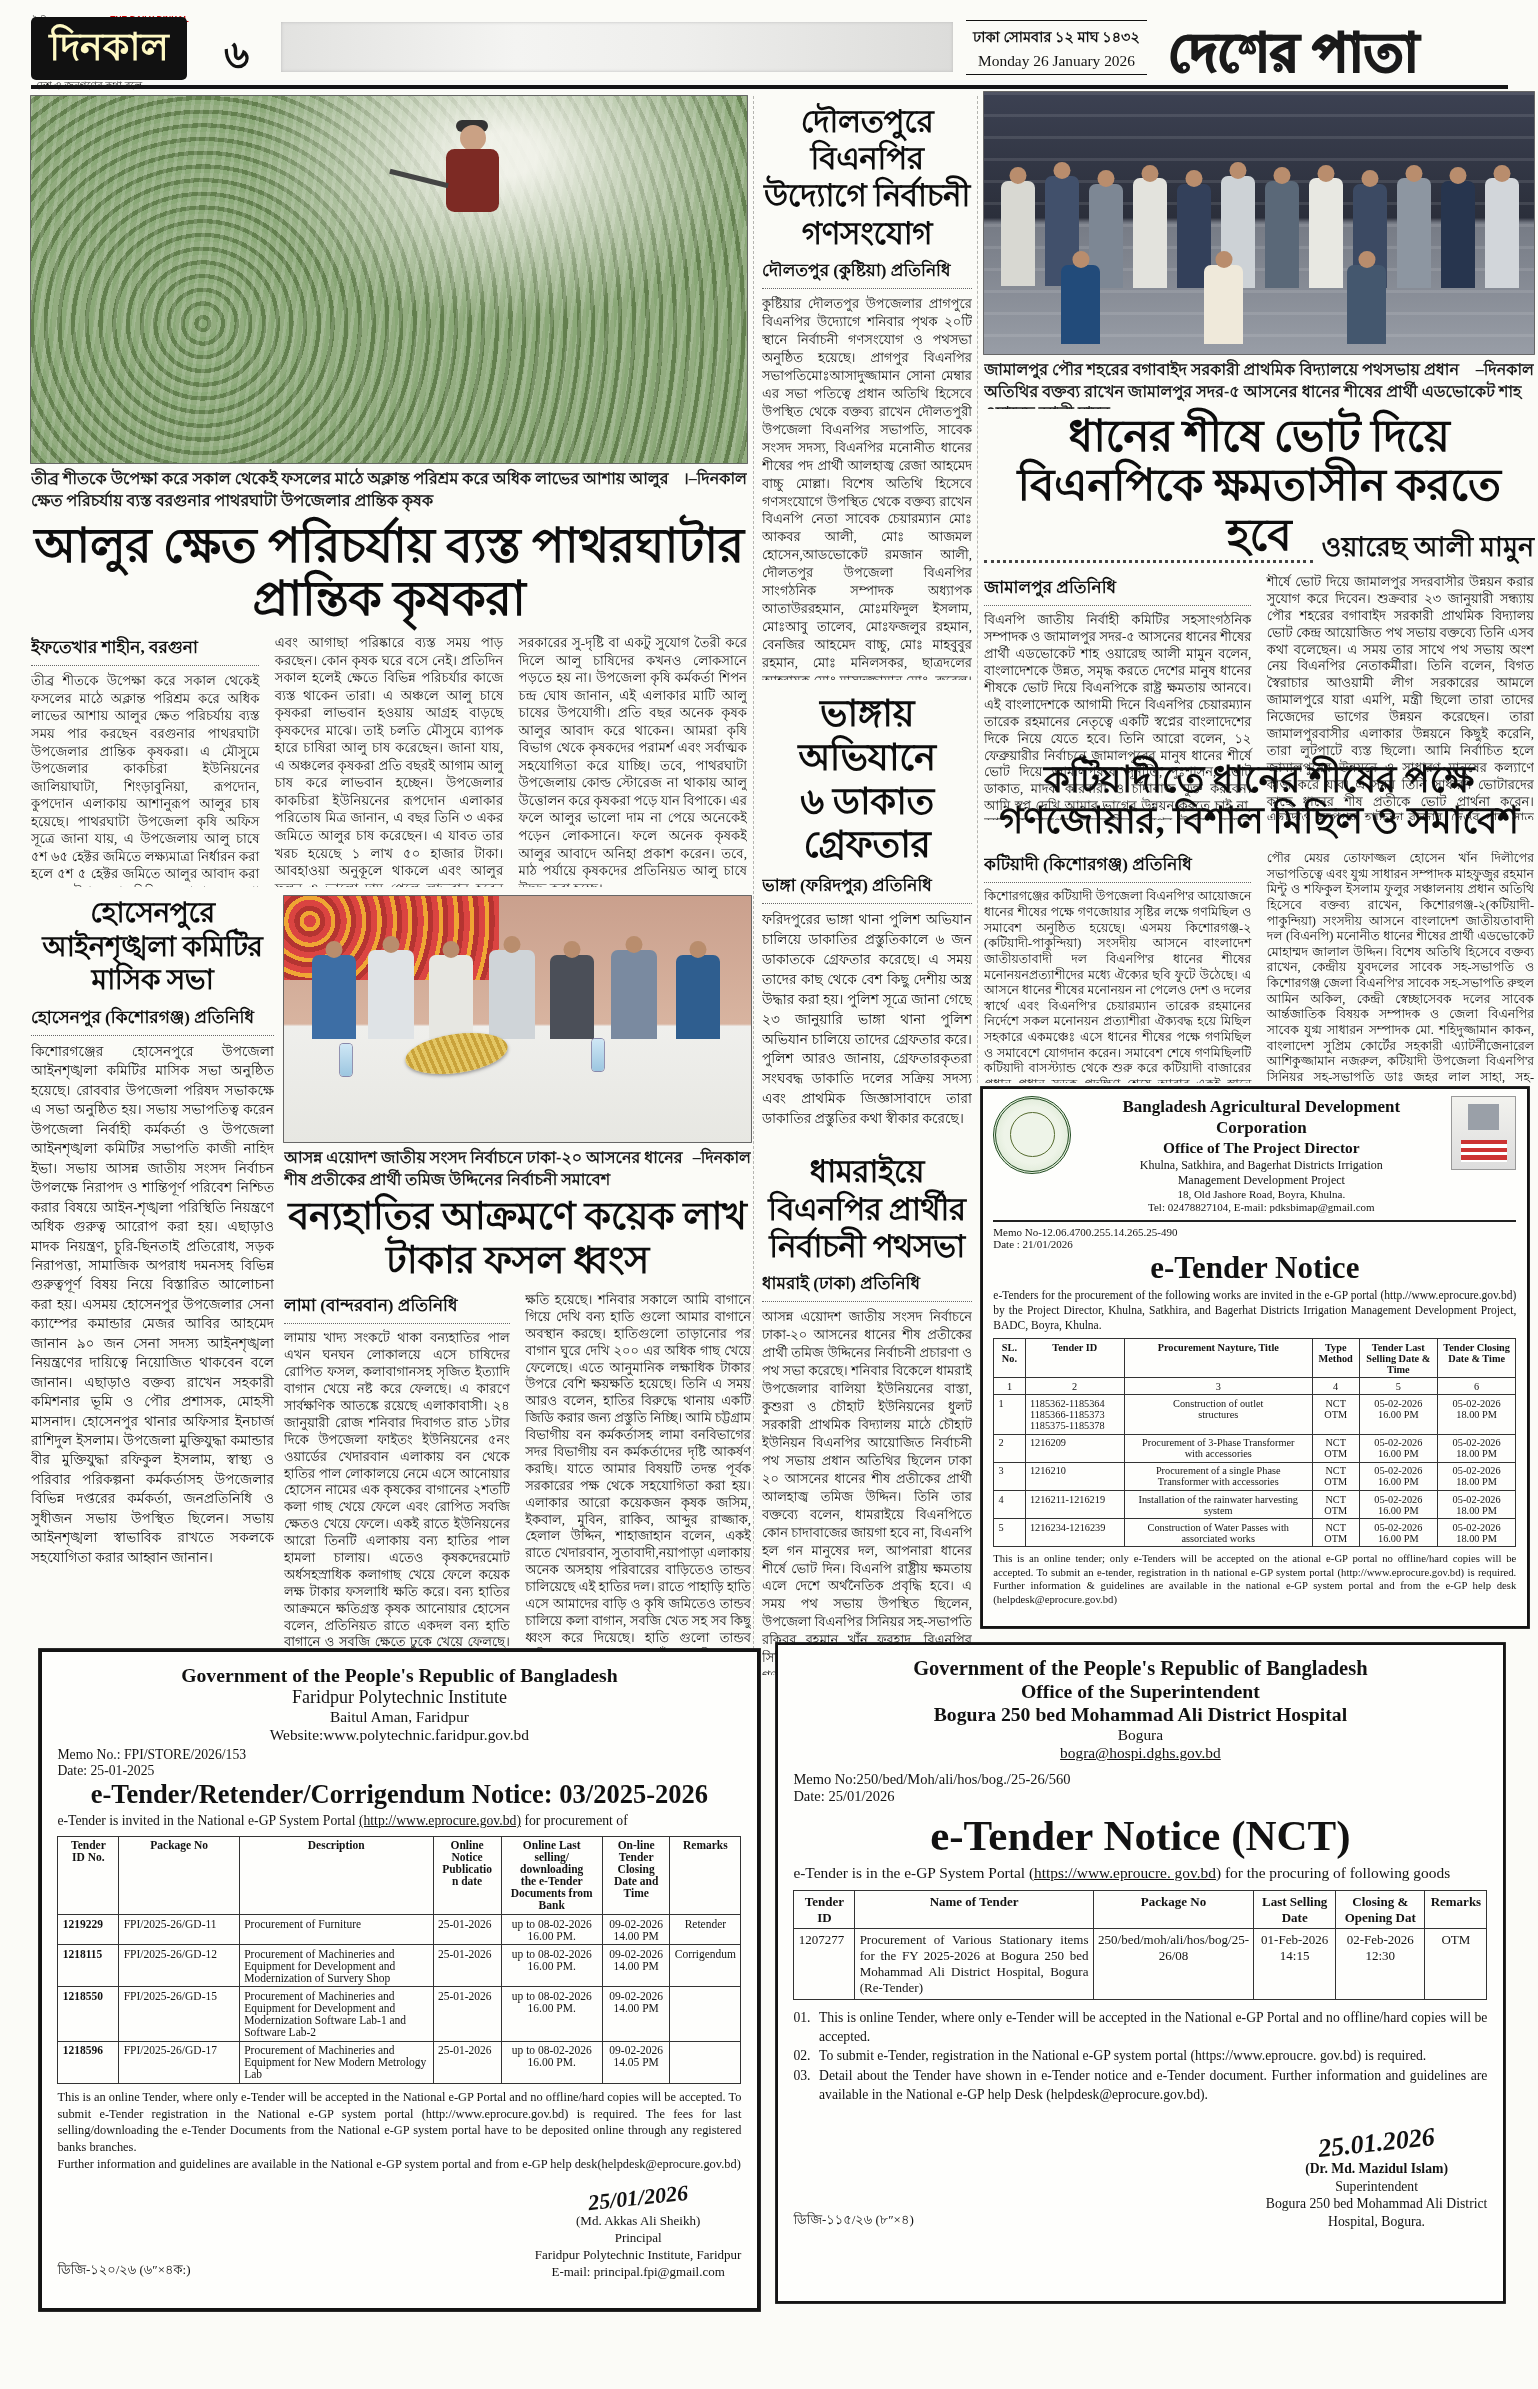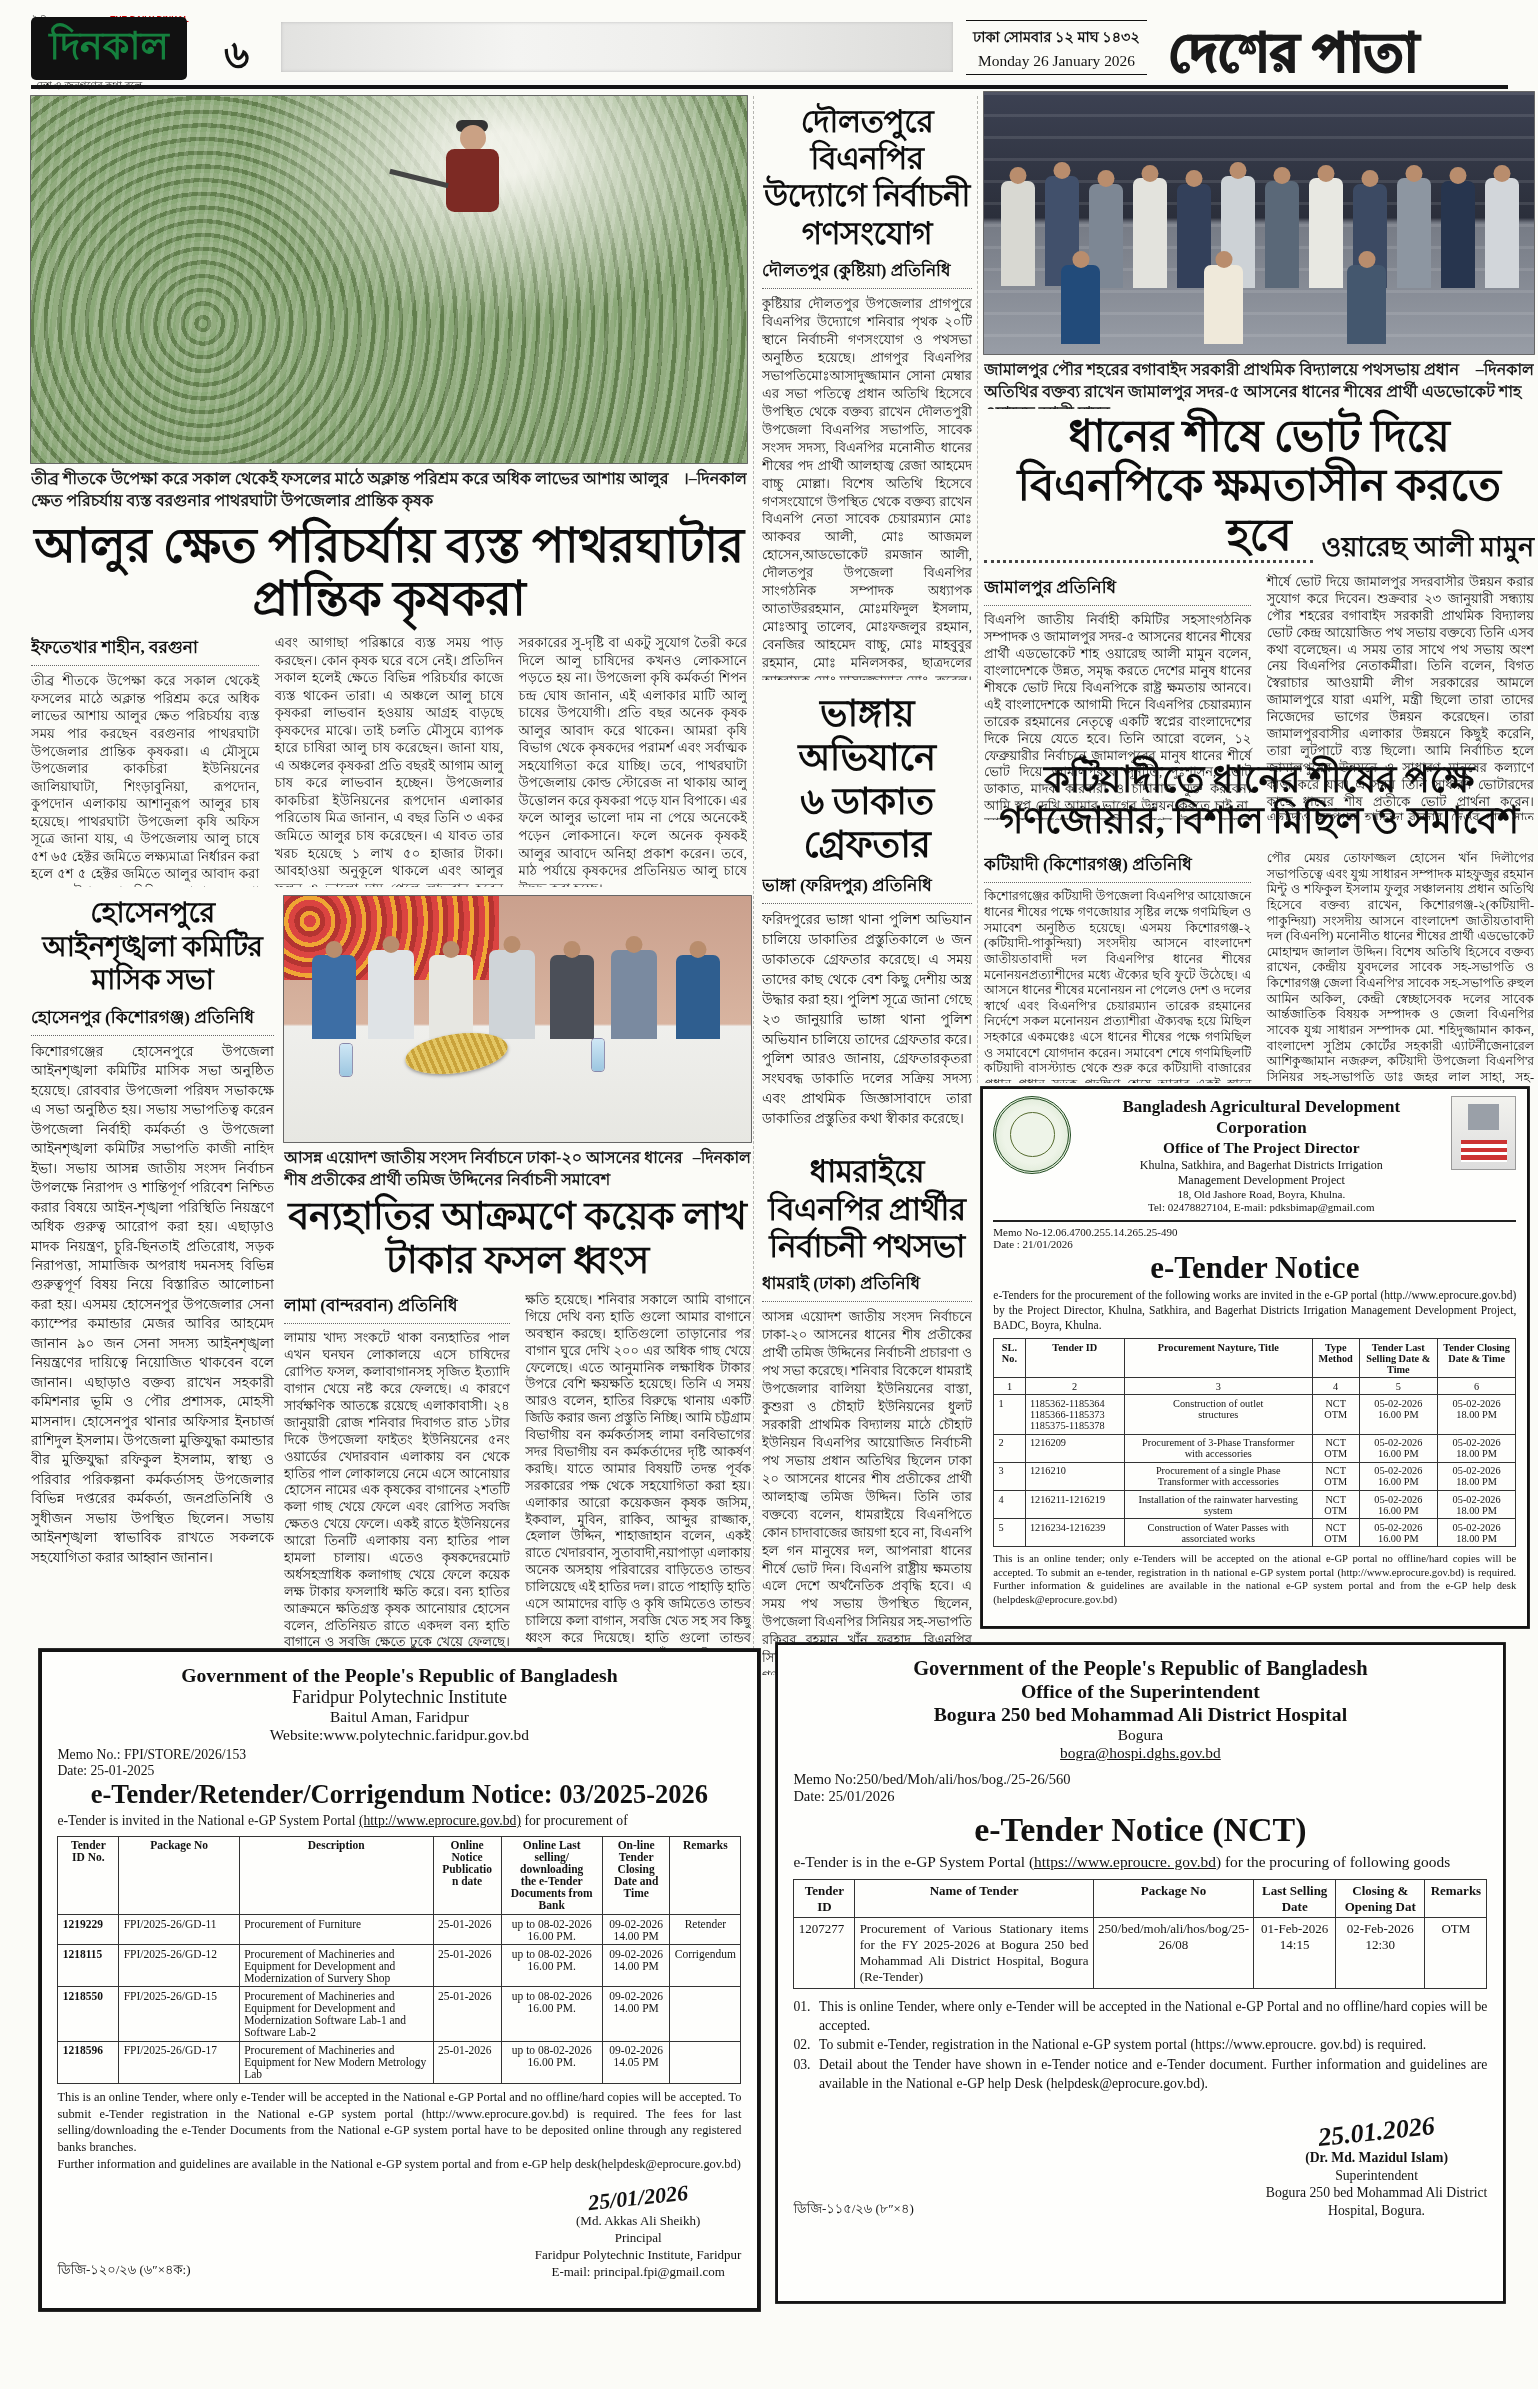--- a/index.html
+++ b/index.html
@@ -6,22 +6,22 @@
   #page{position:relative;width:1538px;height:2389px;background:#fbfbf7;margin:0 auto;
         font-family:"Liberation Serif",serif;color:#121212;overflow:hidden;}
   .abs{position:absolute;}
   .just{text-align:justify;text-justify:inter-word;}
   .ctr{text-align:center;}
   .clip{overflow:hidden;}
   .pre{white-space:pre-line;}
 
   
   .masthead{left:31px;top:15.4px;width:1477px;height:67px;}
-  .logo{left:0;top:1.7px;width:156px;height:63px;background:#111;border-radius:5.1px;color:#15803d;
-        display:flex;align-items:flex-end;justify-content:center;font-weight:bold;font-size:38px;}
+  .logo{left:0;top:1.7px;width:156px;height:63px;background:#111;border-radius:5.1px;color:#fef9c3;
+        display:flex;align-items:center;justify-content:center;font-weight:bold;font-size:38px;}
   .logo-top{left:1.7px;top:-1.7px;width:156px;display:flex;justify-content:space-between;font-size:8.5px;}
   .logo-daily{color:#c00;font-weight:bold;font-family:"Liberation Sans",sans-serif;}
   .logo-tag{left:5.1px;top:63px;font-size:10.3px;color:#222;}
   .pagenum{left:193px;top:8.5px;font-size:39px;font-weight:bold;}
   .adbar{left:250px;top:6.8px;width:672px;height:50px;
          background:linear-gradient(90deg,#e2e2e0,#f4f4f2 35%,#eeeeec 60%,#dcdcda);box-shadow:inset 0 0 3.4px #bbb;}
   .dateblock{left:935px;top:5.1px;width:181px;height:53px;border-top:1.7px solid #111;border-bottom:1.7px solid #111;
              display:flex;flex-direction:column;justify-content:center;gap:2.6px;text-align:center;}
   .date-bn{font-size:14.5px;font-weight:bold;}
   .date-en{font-size:15.4px;}
@@ -441,21 +441,21 @@
   <div class="abs tbox clip" style="left:776px;top:1643px;width:694px;height:632px;border-width:2.6px;">
     <div class="ctr gov" style="font-size:20.5px;">Government of the People's Republic of Bangladesh</div>
     <div class="ctr gov" style="font-size:19.7px;">Office of the Superintendent</div>
     <div class="ctr gov" style="font-size:19.7px;">Bogura 250 bed Mohammad Ali District Hospital</div>
     <div class="ctr" style="font-size:15.4px;">Bogura</div>
     <div class="ctr u" style="font-size:15.4px;">bogra@hospi.dghs.gov.bd</div>
     <div class="memo-row" style="font-size:14.5px;margin-top:8.5px;">
       <span>Memo No:250/bed/Moh/ali/hos/bog./25-26/560</span>
       <span>Date: 25/01/2026</span>
     </div>
-    <div class="t-title" style="font-size:34px;margin:6.8px 0 3.4px;">e-Tender Notice (NCT)</div>
+    <div class="t-title" style="font-size:43px;margin:6.8px 0 3.4px;">e-Tender Notice (NCT)</div>
     <div style="font-size:15.4px;margin-bottom:8.5px;">
       <span>e-Tender is in the  e-GP System Portal </span><span class="u">(https://www.eproucre. gov.bd)</span><span> for the procuring of following goods</span>
     </div>
     <table class="tnd" style="font-size:13px;">
       <tbody>
           <tr>
         <th style="width:9%;" class="pre">Tender
 ID</th>
         <th style="width:40%;" class="pre">Name of Tender</th>
         <th style="width:15%;" class="pre">Package No</th>

